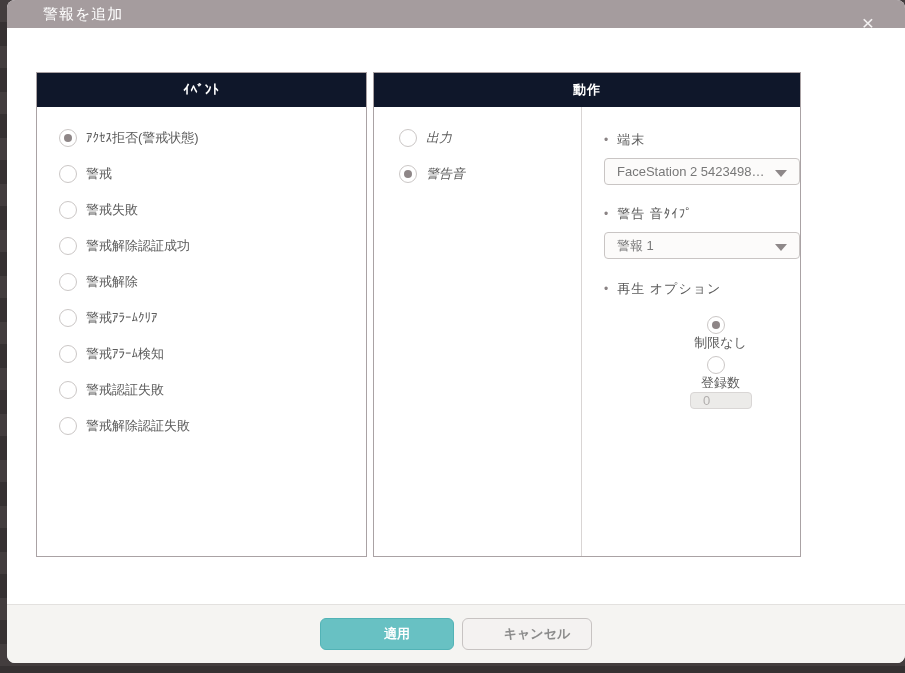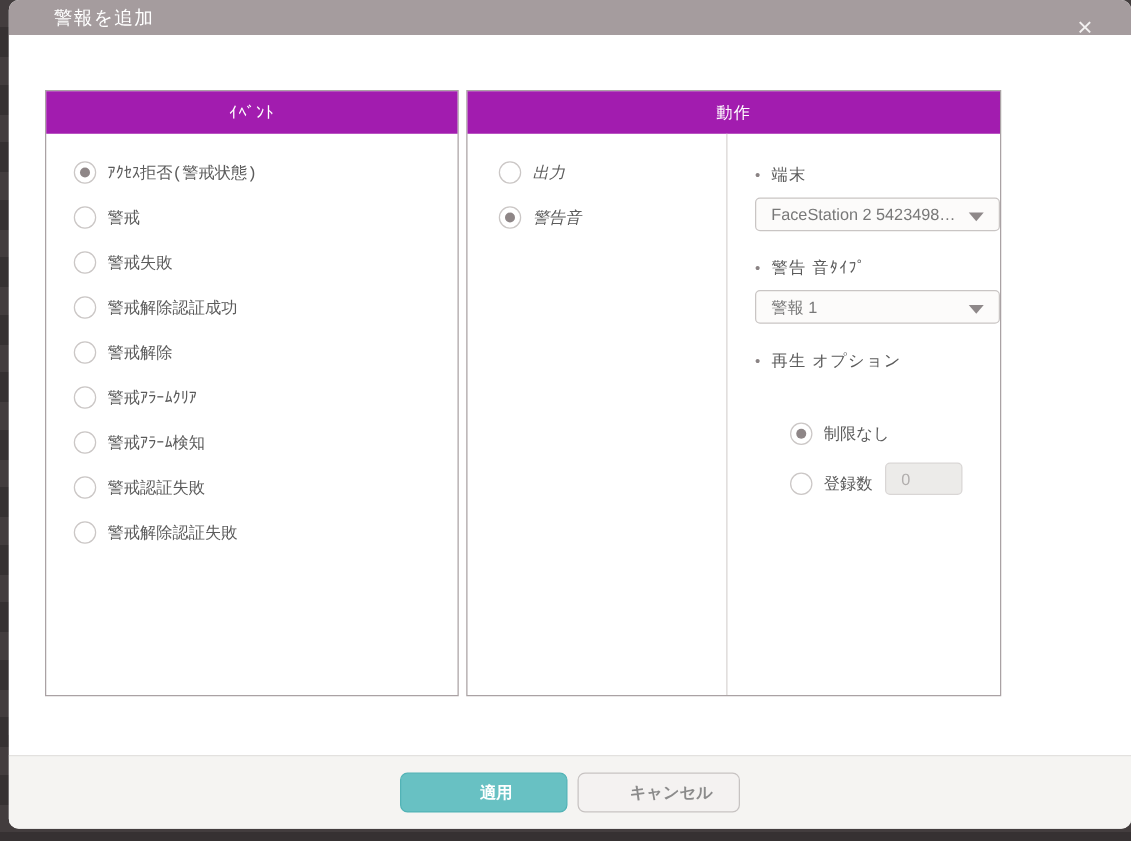--- a/index.html
+++ b/index.html
@@ -25,24 +25,24 @@
     line-height:26px; text-align:center; cursor:pointer;
   }
   .content { position:relative; width:100%; height:560px; background:#fff; }
   .panel {
     position:absolute; top:44px; height:485px;
     border:1px solid #aaa2a4; background:#fff;
   }
   .panel-event { left:29px; width:331px; }
   .panel-action { left:366px; width:428px; }
   .panel-header {
-    height:34px; background:#a21caf; color:#ffffff; font-size:13px;
-    font-weight:normal; text-align:center; line-height:34px; letter-spacing:1px;
-  }
-  .radio-list { padding:13px 0 0 22px;font-family:Liberation Mono, monospace; }
+    height:34px; background:#0f172a; color:#ffffff; font-size:13px;
+    font-weight:bold; text-align:center; line-height:34px; letter-spacing:1px;
+  }
+  .radio-list { padding:13px 0 0 22px; }
   .radio-row { height:36px; display:flex; align-items:center; cursor:pointer; }
   .radio {
     width:18px; height:18px; border:1px solid #cbc7c6; border-radius:50%;
     background:#fff; display:inline-block; position:relative; flex:0 0 18px;
   }
   .radio.checked::after {
     content:""; position:absolute; left:4px; top:4px; width:8px; height:8px;
     border-radius:50%; background:#8e8687;
   }
   .radio-label { margin-left:9px; font-size:13px; color:#5b5b5b; white-space:nowrap; }
@@ -64,21 +64,21 @@
   .dropdown .dd-value {
     font-size:13px; color:#787878; white-space:nowrap; overflow:hidden;
     text-overflow:ellipsis; max-width:150px;
   }
   .dd-arrow {
     position:absolute; right:12px; top:11px; width:0; height:0;
     border-left:6px solid transparent; border-right:6px solid transparent;
     border-top:7px solid #8e8889;
   }
   .play-options { margin-top:18px; }
-  .play-row { display:flex; align-items:flex-end; height:40px; padding-left:28px; cursor:pointer; }
+  .play-row { display:flex; align-items:center; height:40px; padding-left:28px; cursor:pointer;flex-direction:column; }
   .count-input {
     width:62px; height:26px; margin-left:10px; border:1px solid #d9d6d5;
     border-radius:4px; background:#ecebe9; color:#b1aead; font-size:13px;
     padding-left:12px; font-family:inherit;
   }
   .footer {
     position:absolute; left:0; bottom:0; width:100%; height:59px;
     background:#f5f4f2; border-top:1px solid #e3e1df;
     display:flex; align-items:center; justify-content:center; gap:8px;
   }

